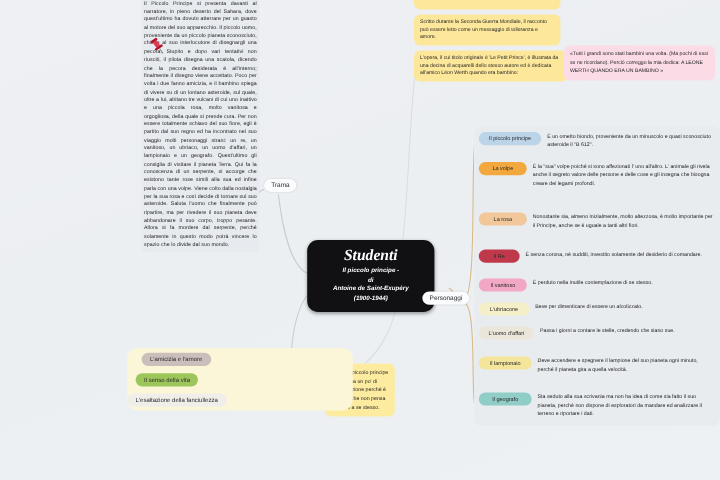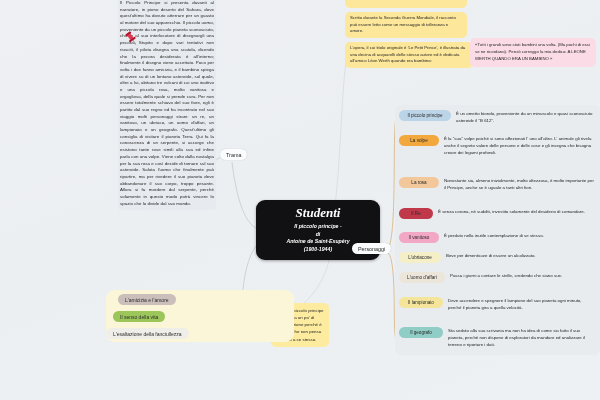--- a/index.html
+++ b/index.html
@@ -92,21 +92,21 @@
   #pin {
     position: absolute;
     left: 123px; top: 30px;
     width: 18px; height: 18px;
   }
 
   
   #central {
     position: absolute;
     left: 256px; top: 200px;
-    width: 124px; height: 60px;
+    width: 106px; height: 60px;
     background: #111113;
     border-radius: 9px;
     color: #ffffff;
     display: flex;
     flex-direction: column;
     align-items: center;
     justify-content: center;
     text-align: center;
     box-shadow: 0 1px 3px rgba(0,0,0,0.35);
   }

